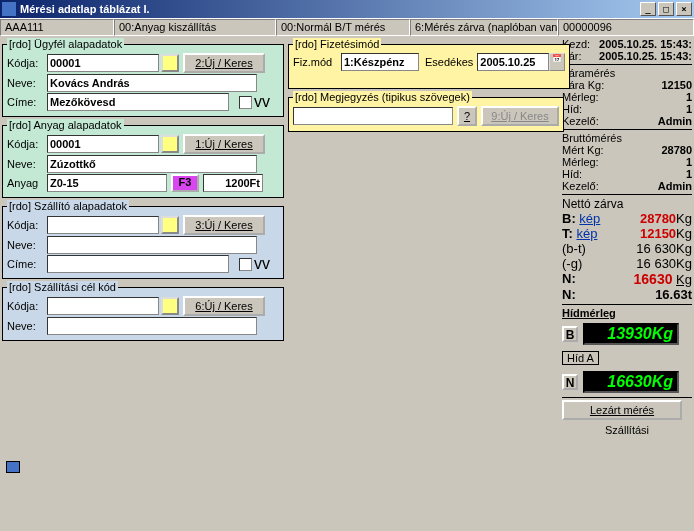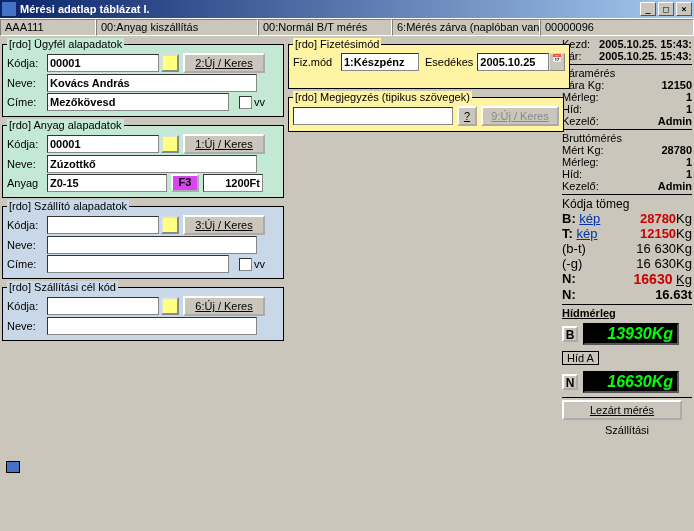--- a/index.html
+++ b/index.html
@@ -24,21 +24,21 @@
   .lbl-mid { width: 48px; font-size: 11px; }
   input.text { font-family: Arial; font-size: 11px; border: 1px inset #888; background: #fff; padding: 1px 2px; height: 18px; }
   input.code { width: 112px; font-weight: bold; }
   input.wide { width: 210px; font-weight: bold; }
   input.mid { width: 182px; font-weight: bold; }
   .ybtn { width: 18px; height: 18px; background: #ffff80; border: 2px outset #ddd; margin-left: 2px; }
   .bevel-btn { background: #cac6bb; border: 2px outset #fff; font-size: 11px; padding: 1px 2px; height: 20px; text-decoration: underline; cursor: default; }
   .f3 { width: 28px; height: 18px; background: #d946ef; border: 2px outset #fff; font-size: 11px; font-weight: bold; text-align: center; }
   .price { width: 60px; text-align: right; font-weight: bold; border: 1px inset #888; background: #fff; height: 18px; font-size: 11px; padding: 1px 2px; }
   .chk { width: 13px; height: 13px; border: 1px inset #888; background: #fff; display: inline-block; margin-right: 2px; vertical-align: middle; }
-  .vv { font-size: 11px; }
+  .vv { font-size: 16px; }
   .datebox { width: 72px; border: 1px inset #888; background: #fff; height: 18px; font-size: 11px; padding: 1px 2px; font-weight: bold; }
   .calbtn { width: 16px; height: 18px; border: 1px outset #ddd; background: #cac6bb; font-size: 8px; text-align: center; }
   .note-input { width: 160px; height: 18px; border: 1px inset #888; background: #fff; }
   .right-col .line { display: flex; justify-content: space-between; }
   .right-col .hr { border-top: 1px solid #000; margin: 2px 0; }
   .kp { color: #0033aa; text-decoration: underline; }
   .red { color: #cc0000; font-weight: bold; }
   .bold { font-weight: bold; }
   .badge { display: inline-block; width: 16px; height: 16px; border: 2px outset #fff; background: #cac6bb; text-align: center; font-weight: bold; font-size: 12px; line-height: 14px; margin-right: 2px; }
   .bigval { display: inline-block; background: #000; color: #00ff00; font-style: italic; font-weight: bold; font-size: 16px; padding: 0 4px; border: 2px inset #555; width: 96px; text-align: right; }
@@ -51,21 +51,21 @@
 <div class="titlebar">
   <span class="icon"></span>
   <span>Mérési adatlap táblázat I.</span>
   <span class="spacer"></span>
   <span class="winbtn">_</span>
   <span class="winbtn">□</span>
   <span class="winbtn">×</span>
 </div>
 
 <div class="statusbar">
-  <div class="statuscell" style="width:96px">AAA111</div>
+  <div class="statuscell" style="width:114px">AAA111</div>
   <div class="statuscell" style="width:162px">00:Anyag kiszállítás</div>
   <div class="statuscell" style="width:134px">00:Normál B/T mérés</div>
   <div class="statuscell" style="width:148px">6:Mérés zárva (naplóban van)</div>
   <div class="statuscell" style="flex:1">00000096</div>
 </div>
 
 <div class="main">
 
   <div class="left-col">
 
@@ -219,21 +219,21 @@
       </div>
     <div class="line">
         <span>Híd:</span>
         <span class="bold">1</span>
       </div>
     <div class="line">
         <span>Kezelő:</span>
         <span class="bold">Admin</span>
       </div>
     <div class="hr"></div>
-    <div style="font-size:12px">Kódja tömeg</div>
+    <div style="font-size:12px">Nettó zárva</div>
     <div class="line" style="font-size:13px">
         <span><span class="bold">B:</span> <span class="kp">kép</span></span>
         <span><span class="red" style="font-size:13px">28780</span><span>Kg</span></span>
       </div>
     <div class="line" style="font-size:13px">
         <span><span class="bold">T:</span> <span class="kp">kép</span></span>
         <span><span class="red" style="font-size:13px">12150</span><span>Kg</span></span>
       </div>
     <div class="line" style="font-size:13px">
         <span>(b-t)</span>

